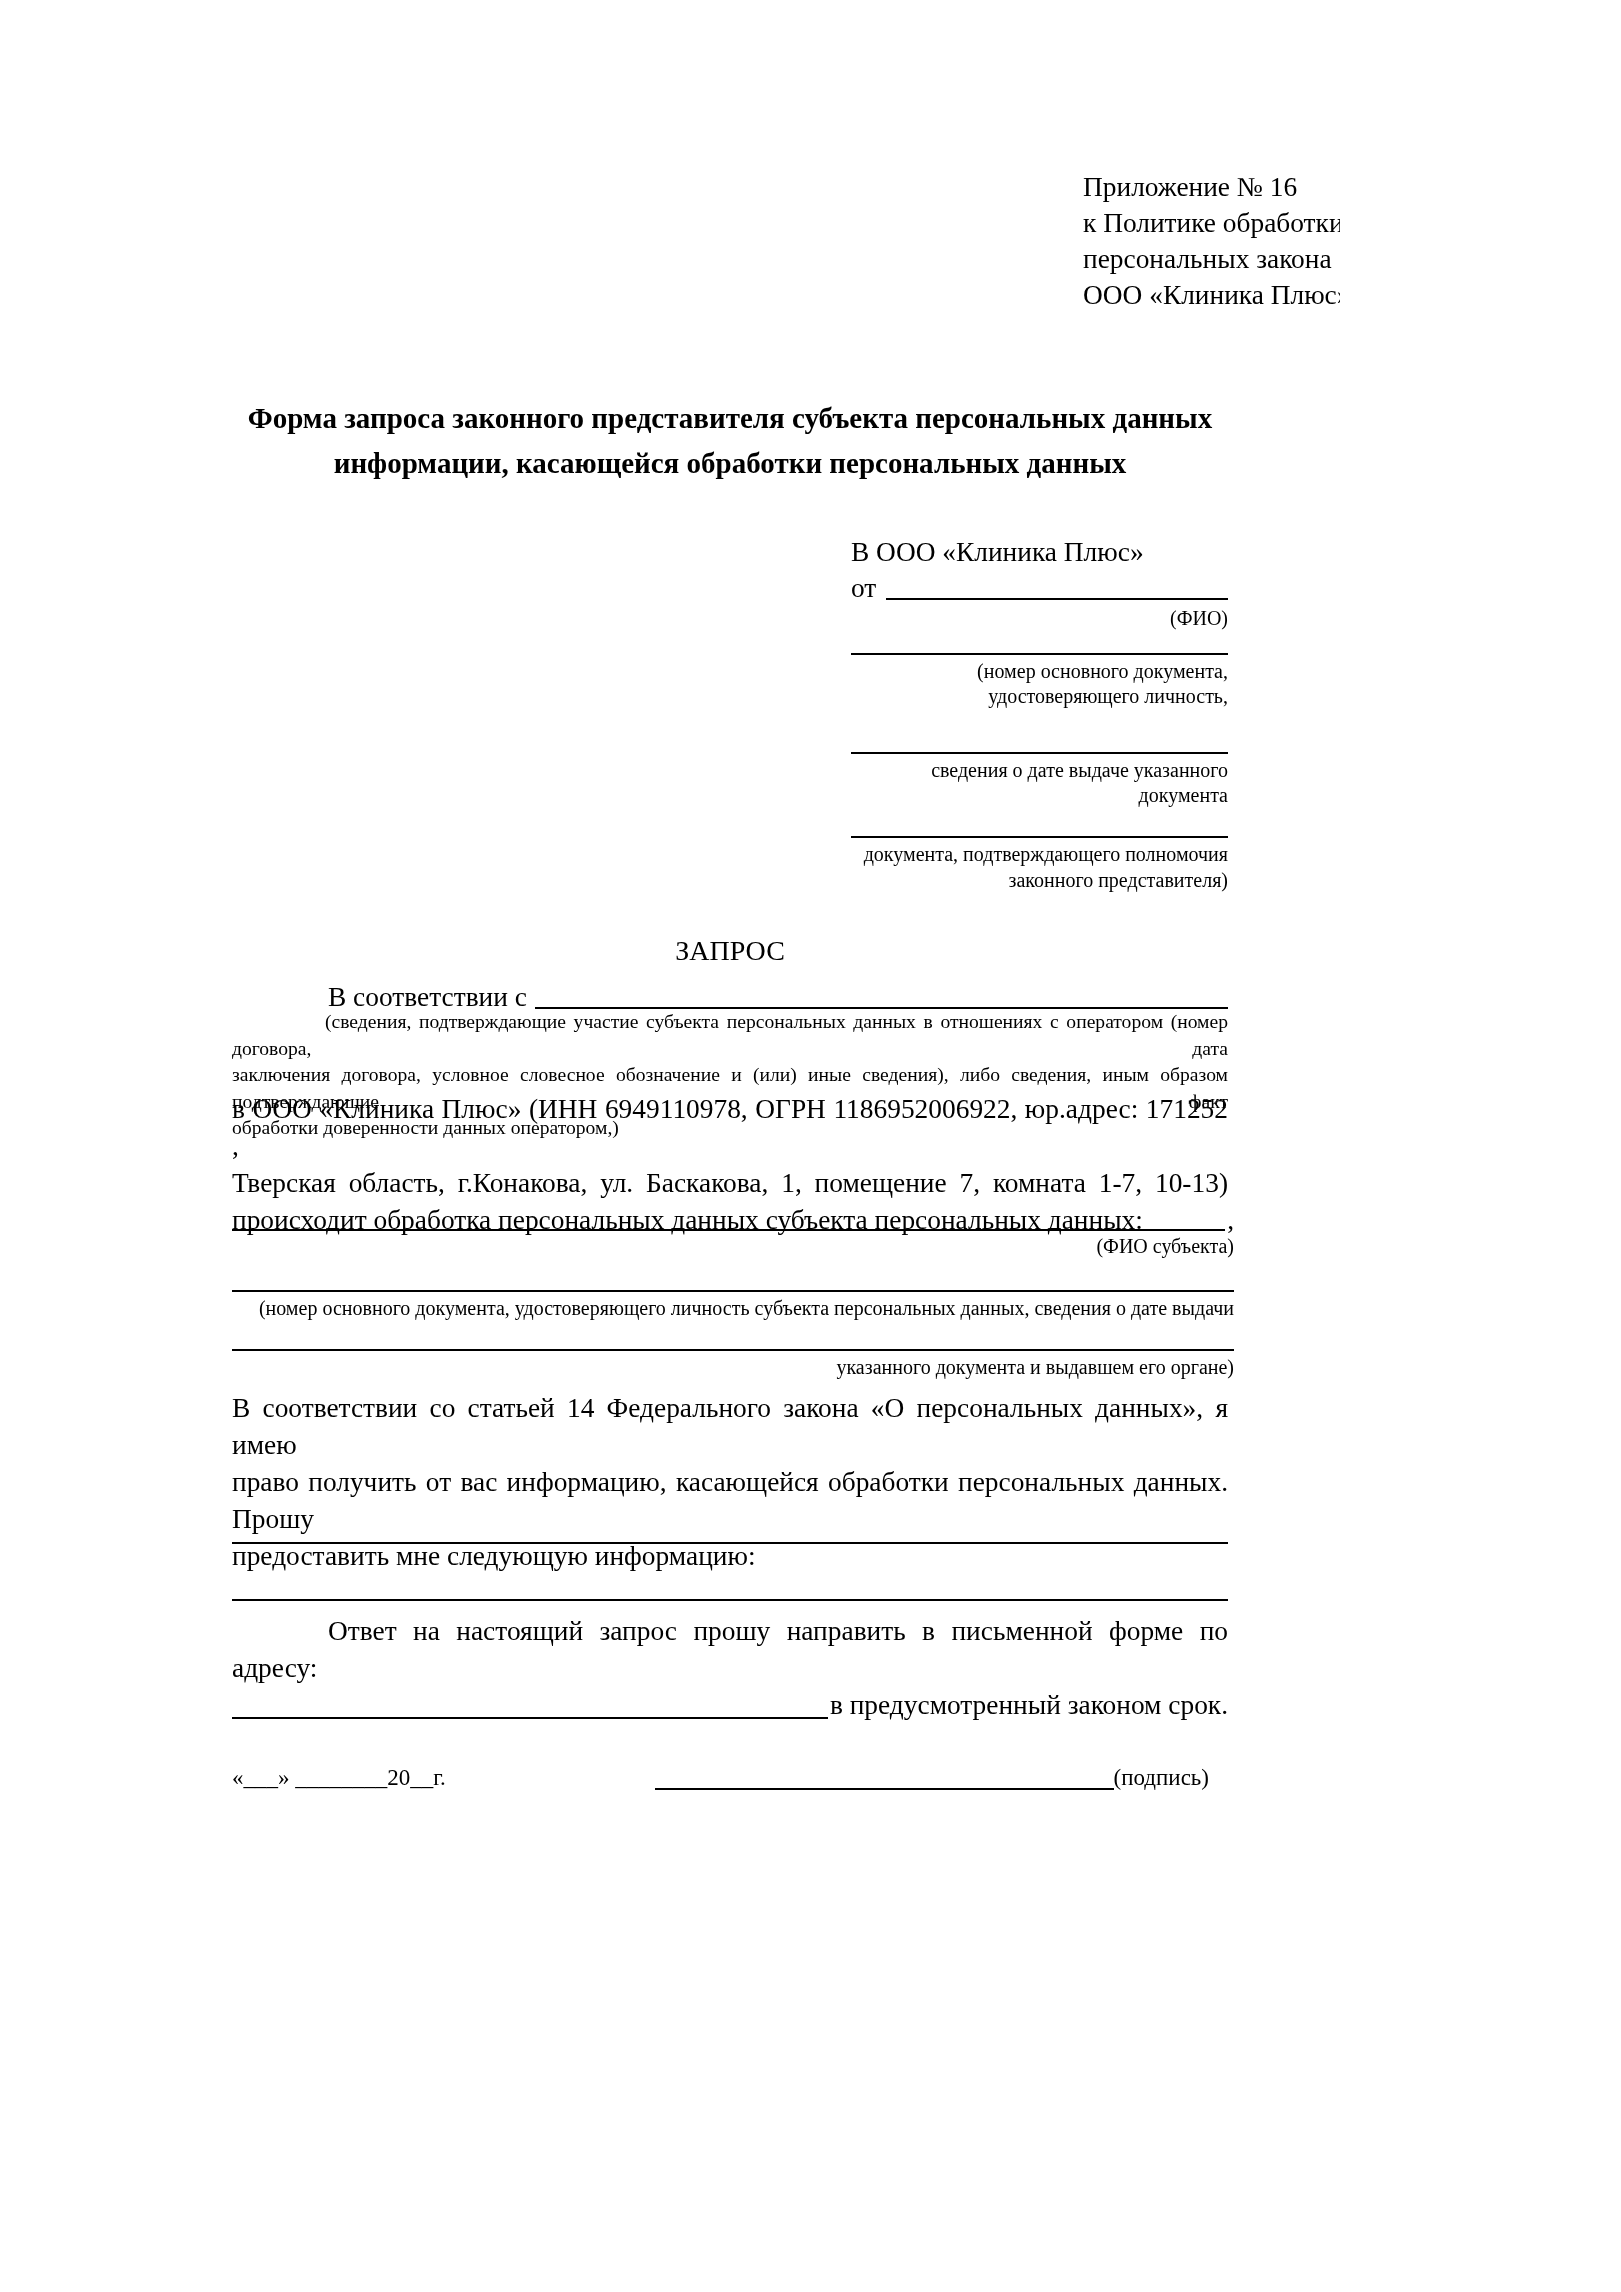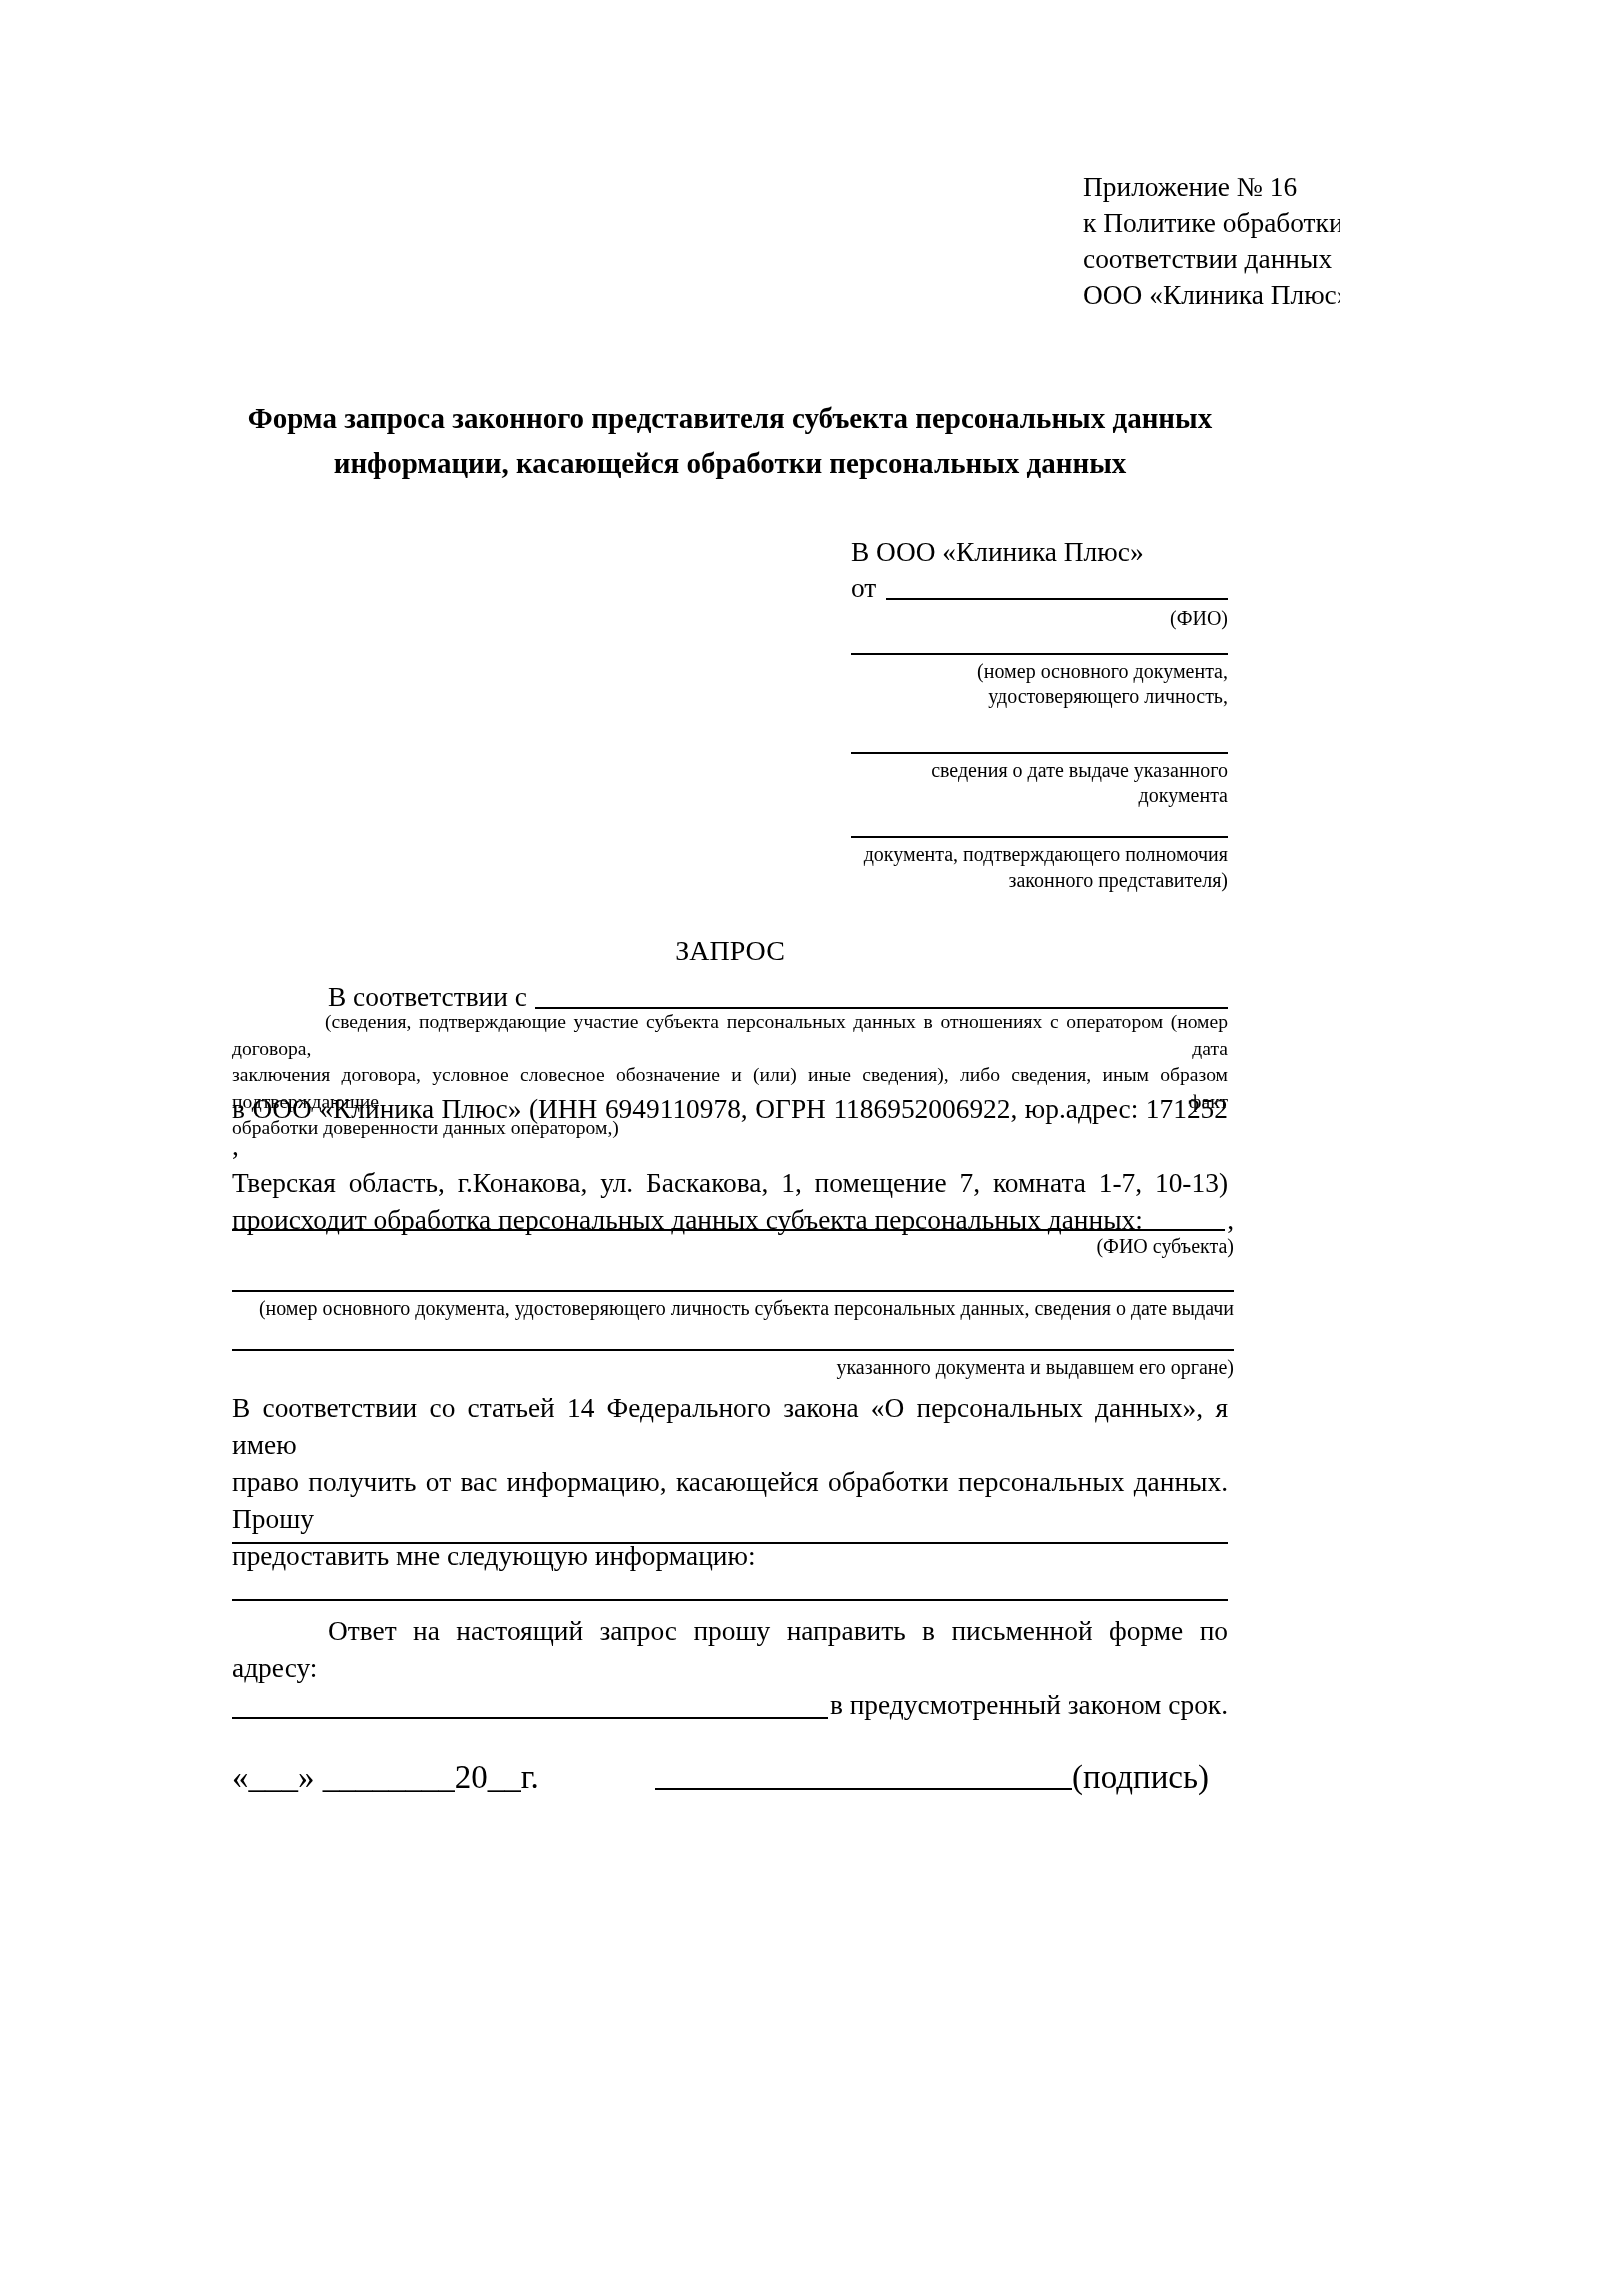--- a/index.html
+++ b/index.html
@@ -84,37 +84,37 @@
   .blank-lines { position: absolute; left: 232px; right: 112px; top: 1542px; }
   .blank-lines .rule + .rule { margin-top: 55px; }
   .answer-para { position: absolute; left: 232px; right: 112px; top: 1613px; }
   .answer-line2 { display: flex; align-items: flex-end; height: 37px; }
   .answer-line2 .fill-line { margin-bottom: 4.9px; }
   .answer-line2 .suffix { line-height: 37px; white-space: nowrap; padding-left: 2px; }
   
   .footer-row {
     position: absolute;
     left: 232px; right: 131px; top: 1759px;
-    font-size: 33px;
+    font-size: 23px;
     display: flex; justify-content: space-between; align-items: flex-end;
   }
   .footer-row .date-line { line-height: 37px; white-space: nowrap; }
   .signature-group { display: flex; align-items: flex-end; width: 554px; }
   .signature-group .fill-line { margin-bottom: 5.9px; }
   .signature-group .caption { line-height: 37px; white-space: nowrap; }
 </style>
 </head>
 <body>
 
 <div class="page">
 
   <div class="header-block">
     <div>Приложение № 16</div>
     <div>к Политике обработки и защиты</div>
-    <div>соответствии данных</div>
+    <div>персональных закона</div>
     <div>ООО «Клиника Плюс»</div>
   </div>
 
   <div class="doc-title">
     <div>Форма запроса законного представителя субъекта персональных данных</div>
     <div>информации, касающейся обработки персональных данных</div>
   </div>
 
   <div class="addressee">
     <div class="org-line">В ООО «Клиника Плюс»</div>

